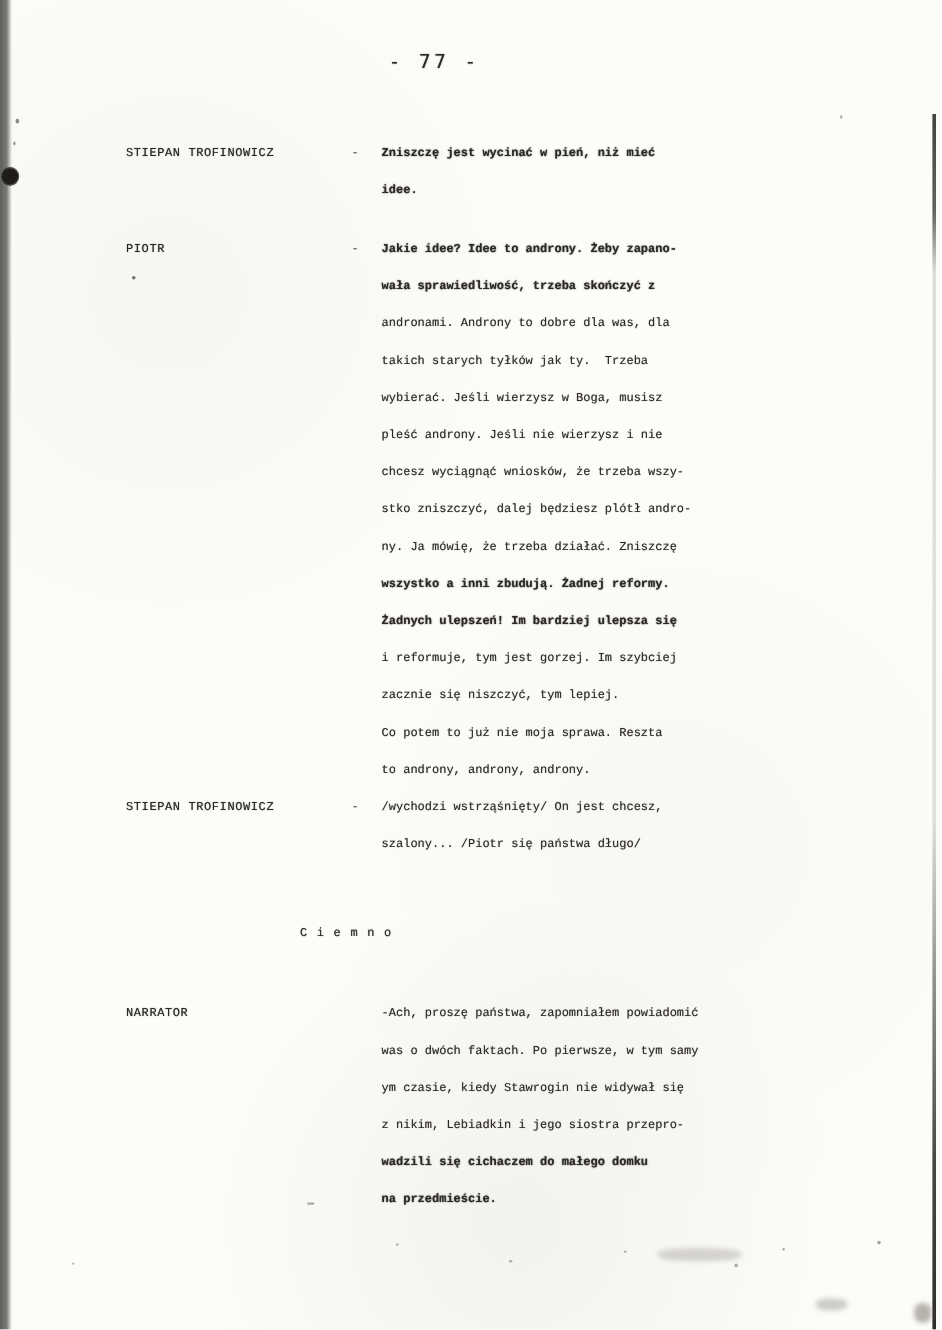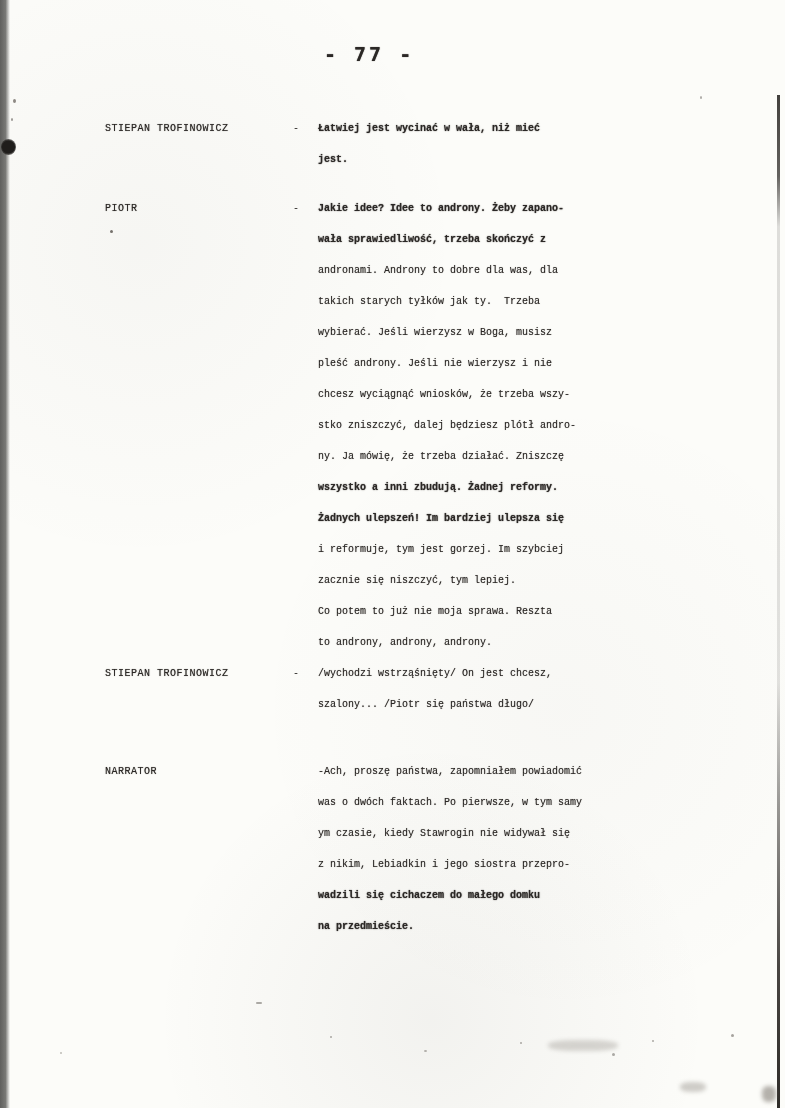--- a/index.html
+++ b/index.html
@@ -13,21 +13,21 @@
   .paper{
     position:absolute;inset:0;
     background:
       radial-gradient(circle at 18% 22%, rgba(60,55,50,0.03), transparent 30%),
       radial-gradient(circle at 72% 64%, rgba(60,55,50,0.025), transparent 35%),
       radial-gradient(circle at 55% 92%, rgba(60,55,50,0.05), transparent 25%),
       #fcfcf9;
   }
   .page-number{
     position:absolute;top:42px;left:324px;
-    font-size:20px;font-weight:bold;letter-spacing:3px;
+    font-size:16px;font-weight:normal;letter-spacing:3px;
     text-shadow:0 0 1px rgba(30,26,22,.7);
   }
   #script-body{position:absolute;top:113px;left:0;right:0;}
   .block{position:relative;white-space:pre;font-size:10px;line-height:31px;font-family:Liberation Mono, monospace;}
   .speaker{position:absolute;left:105px;top:0;letter-spacing:.5px;text-shadow:0 0 .9px rgba(35,30,25,.65);}
   .dash{position:absolute;left:293px;top:0;}
   .lines{margin-left:318px;}
   .line{text-shadow:0 0 .8px rgba(45,40,34,.5);}
   .heavy{font-weight:bold;text-shadow:0 0 1.2px rgba(22,18,14,.8);}
   .stage{margin-left:250px;letter-spacing:1px;text-shadow:0 0 .9px rgba(35,30,25,.6);}
@@ -56,23 +56,24 @@
 
 <div class="paper"></div>
 
 <div class="left-edge"></div>
 <div class="left-blob"></div>
 <div class="right-line"></div>
 
 <div class="page-number">- 77 -</div>
 
 <div id="script-body">
-    <div class="block" style="margin-top: 0px;"><span class="speaker">STIEPAN TROFINOWICZ</span><span class="dash">-</span><div class="lines"><div class="line heavy">Łatwiej jest wycinać w wała, niż mieć</div><div class="line heavy">jest.</div></div></div>
+    <div class="block" style="margin-top: 0px;"><span class="speaker">STIEPAN TROFINOWICZ</span><span class="dash">-</span><div class="lines"><div class="line heavy">Zniszczę jest wycinać w pień, niż mieć</div><div class="line heavy">idee.</div></div></div>
     <div class="block" style="margin-top: 18px;"><span class="speaker">PIOTR</span><span class="dash">-</span><div class="lines"><div class="line heavy">Jakie idee? Idee to androny. Żeby zapano-</div><div class="line heavy">wała sprawiedliwość, trzeba skończyć z</div><div class="line">andronami. Androny to dobre dla was, dla</div><div class="line">takich starych tyłków jak ty.  Trzeba</div><div class="line">wybierać. Jeśli wierzysz w Boga, musisz</div><div class="line">pleść androny. Jeśli nie wierzysz i nie</div><div class="line">chcesz wyciągnąć wniosków, że trzeba wszy-</div><div class="line">stko zniszczyć, dalej będziesz plótł andro-</div><div class="line">ny. Ja mówię, że trzeba działać. Zniszczę</div><div class="line heavy">wszystko a inni zbudują. Żadnej reformy.</div><div class="line heavy">Żadnych ulepszeń! Im bardziej ulepsza się</div><div class="line">i reformuje, tym jest gorzej. Im szybciej</div><div class="line">zacznie się niszczyć, tym lepiej.</div><div class="line">Co potem to już nie moja sprawa. Reszta</div><div class="line">to androny, androny, androny.</div></div></div>
     <div class="block" style="margin-top: 0px;"><span class="speaker">STIEPAN TROFINOWICZ</span><span class="dash">-</span><div class="lines"><div class="line">/wychodzi wstrząśnięty/ On jest chcesz,</div><div class="line">szalony... /Piotr się państwa długo/</div></div></div>
+    <div class="block" style="margin-top: 43px;"><div class="stage">C i e m n o</div></div>
     <div class="block" style="margin-top: 36px;"><span class="speaker">NARRATOR</span><div class="lines"><div class="line">-Ach, proszę państwa, zapomniałem powiadomić</div><div class="line">was o dwóch faktach. Po pierwsze, w tym samy</div><div class="line">ym czasie, kiedy Stawrogin nie widywał się</div><div class="line">z nikim, Lebiadkin i jego siostra przepro-</div><div class="line heavy">wadzili się cichaczem do małego domku</div><div class="line heavy">na przedmieście.</div></div></div>
   </div>
 
 <div>
   <div class="dot" style="left:13px;top:99px;width:3px;height:4px;opacity:.7"></div>
   <div class="dot" style="left:11px;top:118px;width:2px;height:3px;opacity:.6"></div>
   <div class="dot" style="left:110px;top:230px;width:3px;height:3px;opacity:.85"></div>
   <div class="dot" style="left:256px;top:1002px;width:6px;height:2px;opacity:.5;border-radius:1px"></div>
   <div class="dot" style="left:330px;top:1036px;width:2px;height:2px;opacity:.5"></div>
   <div class="dot" style="left:424px;top:1050px;width:3px;height:2px;opacity:.45"></div>

